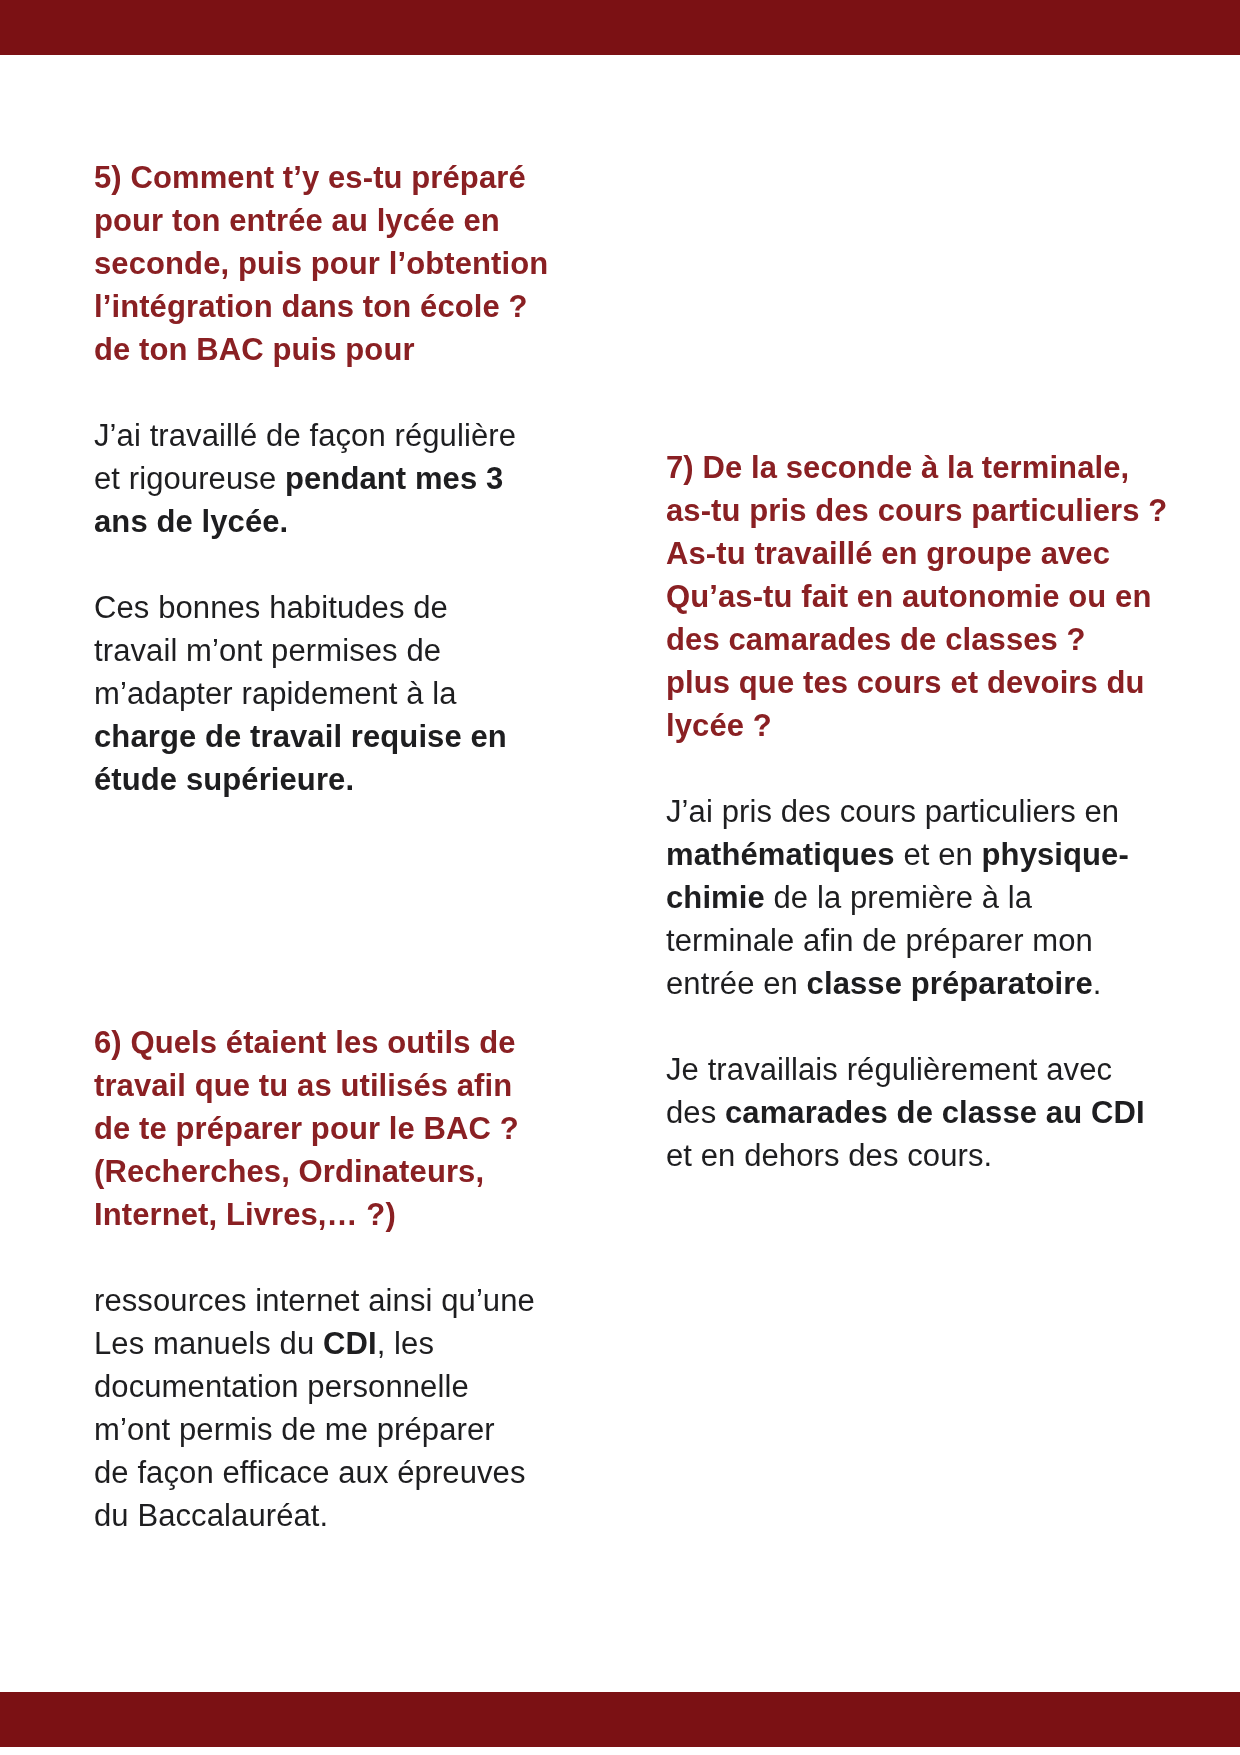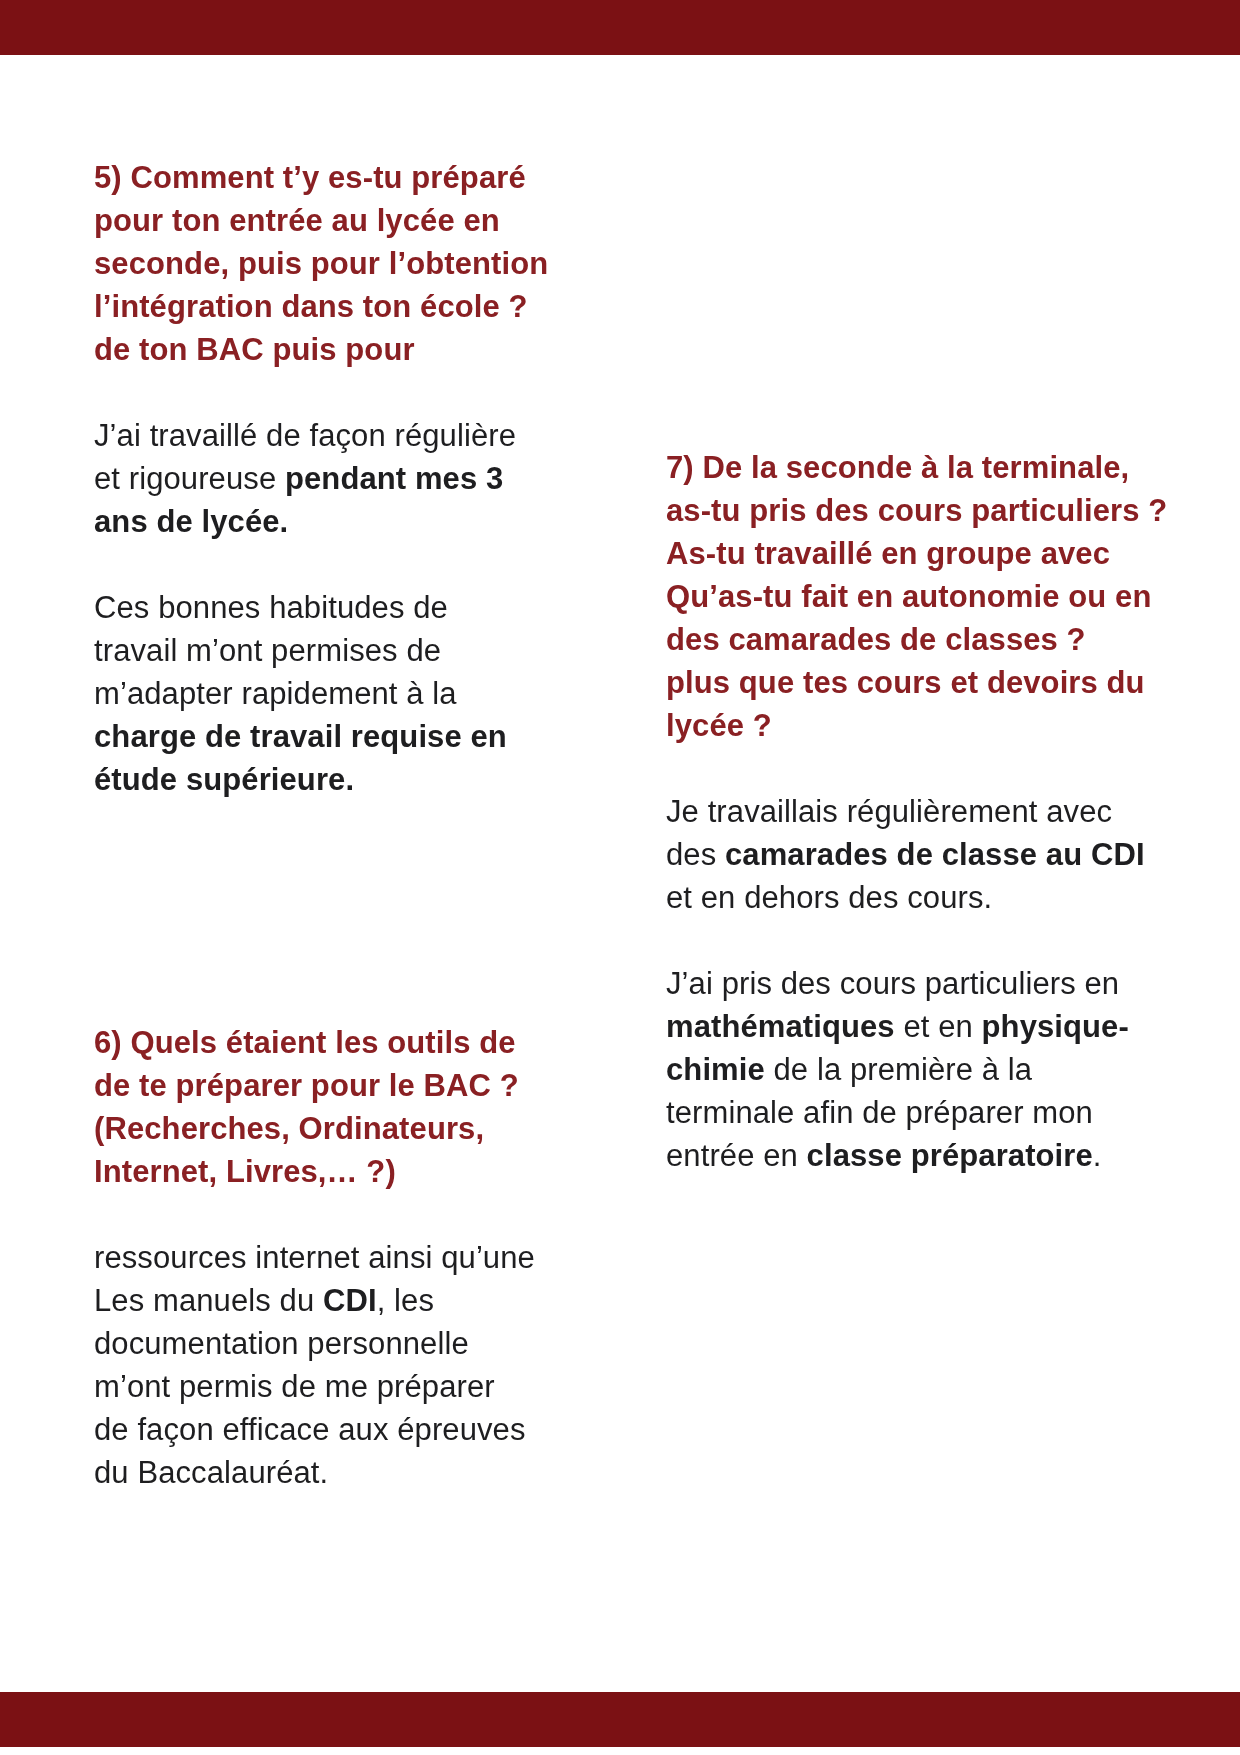--- a/index.html
+++ b/index.html
@@ -65,20 +65,21 @@
     </div>
   <div class="block answer">
       <div class="line"><span>Ces bonnes habitudes de</span></div>
       <div class="line"><span>travail m’ont permises de</span></div>
       <div class="line"><span>m’adapter rapidement à la</span></div>
       <div class="line"><span class="seg-bold">charge de travail requise en</span></div>
       <div class="line"><span class="seg-bold">étude supérieure.</span></div>
     </div>
   <div class="block question gap-large">
       <div class="line"><span>6) Quels étaient les outils de</span></div>
+      <div class="line"><span>travail que tu as utilisés afin</span></div>
       <div class="line"><span>de te préparer pour le BAC ?</span></div>
       <div class="line"><span>(Recherches, Ordinateurs,</span></div>
       <div class="line"><span>Internet, Livres,… ?)</span></div>
     </div>
   <div class="block answer">
       <div class="line"><span>ressources internet ainsi qu’une</span></div>
       <div class="line"><span>Les manuels du </span><span class="seg-bold">CDI</span><span>, les</span></div>
       <div class="line"><span>documentation personnelle</span></div>
       <div class="line"><span>m’ont permis de me préparer</span></div>
       <div class="line"><span>de façon efficace aux épreuves</span></div>
@@ -90,26 +91,26 @@
   <div class="block question">
       <div class="line"><span>7) De la seconde à la terminale,</span></div>
       <div class="line"><span>as-tu pris des cours particuliers ?</span></div>
       <div class="line"><span>As-tu travaillé en groupe avec</span></div>
       <div class="line"><span>Qu’as-tu fait en autonomie ou en</span></div>
       <div class="line"><span>des camarades de classes ?</span></div>
       <div class="line"><span>plus que tes cours et devoirs du</span></div>
       <div class="line"><span>lycée ?</span></div>
     </div>
   <div class="block answer">
-      <div class="line"><span>Je travaillais régulièrement avec</span></div>
-      <div class="line"><span>des </span><span class="seg-bold">camarades de classe au CDI</span></div>
-      <div class="line"><span>et en dehors des cours.</span></div>
-    </div>
-  <div class="block answer">
       <div class="line"><span>J’ai pris des cours particuliers en</span></div>
       <div class="line"><span class="seg-bold">mathématiques</span><span> et en </span><span class="seg-bold">physique-</span></div>
       <div class="line"><span class="seg-bold">chimie</span><span> de la première à la</span></div>
       <div class="line"><span>terminale afin de préparer mon</span></div>
       <div class="line"><span>entrée en </span><span class="seg-bold">classe préparatoire</span><span>.</span></div>
     </div>
+  <div class="block answer">
+      <div class="line"><span>Je travaillais régulièrement avec</span></div>
+      <div class="line"><span>des </span><span class="seg-bold">camarades de classe au CDI</span></div>
+      <div class="line"><span>et en dehors des cours.</span></div>
+    </div>
 </section>
 
 <div class="bar bar-bottom"></div>
 
 </body></html>

